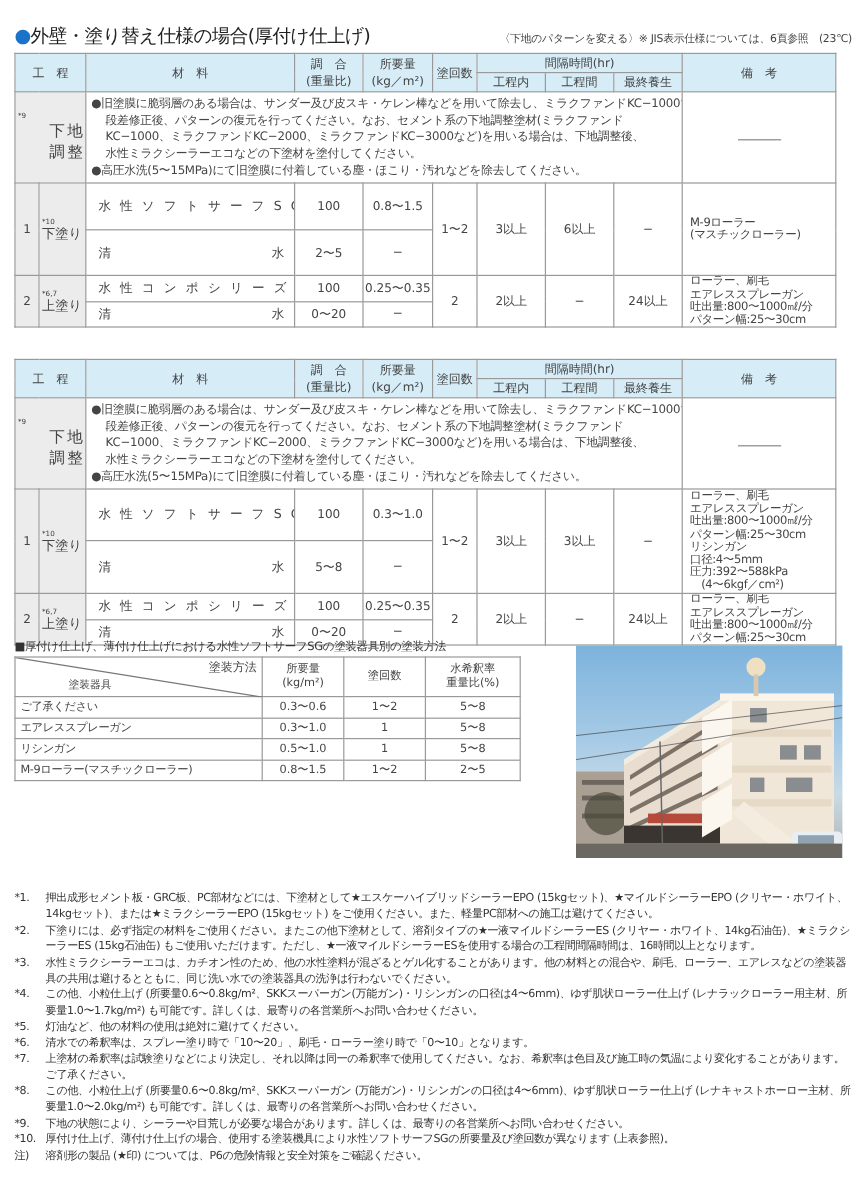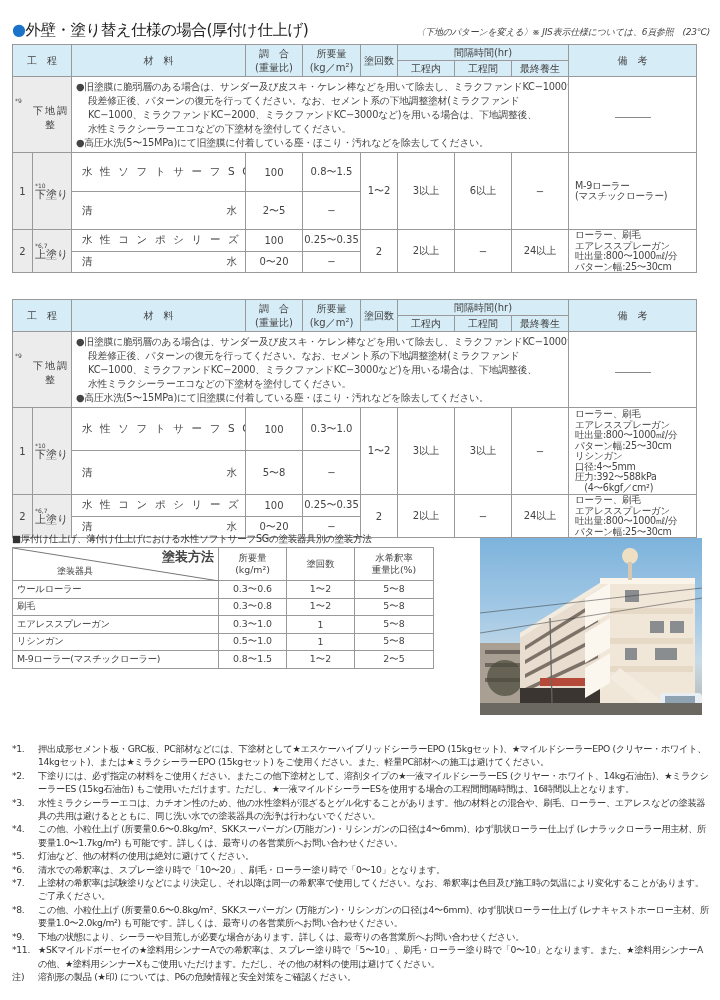--- a/index.html
+++ b/index.html
@@ -2,45 +2,45 @@
 <html><head>
 <meta charset="utf-8">
 <style>
   * { box-sizing: border-box; margin: 0; padding: 0; }
   html, body { width: 720px; height: 1000px; background: #ffffff; overflow: hidden; }
   body { font-family: "DejaVu Sans", sans-serif; color: #333; position: relative; }
 
   .section-head { position: absolute; left: 12px; width: 708px; height: 20px; }
   .section-title { position: absolute; left: 0; top: 0; font-size: 15.5px; color: #222; letter-spacing: -0.5px; white-space: nowrap; }
   .section-title .dot { color: #1a73c9; font-size: 16px; }
-  .section-note { position: absolute; right: 10px; top: 6px; font-size: 9px; color: #444; white-space: nowrap; letter-spacing: -0.2px; font-style: italic; }
+  .section-note { position: absolute; right: 10px; top: 6px; font-size: 9px; color: #444; white-space: nowrap; letter-spacing: -0.2px; }
 
   table.spec { position: absolute; left: 12px; width: 684px; border-collapse: collapse; table-layout: fixed; border: 1.5px solid #555; }
   table.spec td, table.spec th { border: 1px solid #999; font-weight: normal; font-size: 10px; color: #444; text-align: center; vertical-align: middle; padding: 0; overflow: hidden; }
   table.spec thead th { background: #d6ecf7; height: 16px; font-size: 10px; color: #444; }
   table.spec .proc-cell { background: #ececec; }
   table.spec .note-cell { text-align: left; padding: 2px 4px; font-size: 9.8px; line-height: 14px; letter-spacing: -0.2px; color: #444; }
   .note-line { white-space: nowrap; }
   .note-line.indent { padding-left: 12px; }
   .sup { font-size: 6px; display: block; line-height: 7px; text-align: left; padding-left: 2px; }
-  .proc-label { font-size: 10px; letter-spacing: 2px; display: block; text-align: center; padding-left: 18px; }
+  .proc-label { font-size: 13px; letter-spacing: 2px; display: block; text-align: right; padding-left: 18px; }
   .step-label { font-size: 11px; display: block; text-align: left; padding-left: 2px; line-height: 12px; }
   .mat-spaced { letter-spacing: 7.6px; text-align: left !important; padding-left: 10px !important; font-size: 10.5px !important; white-space: nowrap; }
   .mat-water { display: flex; justify-content: space-between; padding: 0 8px 0 10px; font-size: 10.5px; }
   .remark { text-align: left !important; padding-left: 6px !important; font-size: 9.6px !important; line-height: 10.5px; letter-spacing: -0.3px; white-space: pre-line; }
   .dash-line { display: inline-block; width: 36px; height: 1px; background: #888; }
 
   .tool-title { position: absolute; left: 12px; top: 533px; font-size: 9.6px; color: #333; white-space: nowrap; letter-spacing: -0.3px; }
   table.tools { position: absolute; left: 12px; top: 547px; width: 421px; border-collapse: collapse; table-layout: fixed; border: 1.5px solid #555; }
   table.tools td { border: 1px solid #999; font-size: 9.4px; color: #444; height: 17.5px; text-align: center; }
   table.tools td.name { text-align: left; padding-left: 4px; white-space: nowrap; letter-spacing: -0.3px; }
   table.tools .hdr td { height: 33px; line-height: 12px; }
   .diag { position: relative; }
   .diag svg { position: absolute; left: 0; top: 0; }
-  .diag .d-top { position: absolute; right: 4px; top: 3px; font-size: 13px; font-weight: bold; }
+  .diag .d-top { position: absolute; right: 4px; top: 3px; font-size: 10px; }
   .diag .d-bot { position: absolute; left: 4px; bottom: 3px; font-size: 9px; margin-left: 40px; }
 
   .tool-notes { position: absolute; left: 12px; top: 682px; width: 460px; font-size: 9px; line-height: 12.5px; color: #333; letter-spacing: -0.3px; }
   .tool-notes div { white-space: nowrap; }
 
   .photo { position: absolute; left: 480px; top: 538px; width: 222px; height: 177px; overflow: hidden; background: linear-gradient(180deg, #7db3dc 0%, #a7cbe6 45%, #c9dbe6 70%, #b0b3b0 100%); }
 
   .footnotes { position: absolute; left: 12px; top: 742px; width: 700px; font-size: 9.2px; line-height: 13.4px; color: #333; letter-spacing: -0.3px; }
   .fn { display: flex; }
   .fn .k { width: 26px; flex: none; }
@@ -282,28 +282,22 @@
             <line x1="0" y1="0" x2="206" y2="33" stroke="#777" stroke-width="1"></line>
           </svg>
       <span class="d-top">塗装方法</span>
       <span class="d-bot">塗装器具</span>
     </td>
     <td><span>所要量</span><br><span>(kg/m²)</span></td>
     <td>塗回数</td>
     <td><span>水希釈率</span><br><span>重量比(%)</span></td>
   </tr>
   <tr>
-        <td class="name">ウールローラー</td>
+        <td class="name">ご了承ください</td>
         <td>0.3〜0.6</td>
-        <td>1〜2</td>
-        <td>5〜8</td>
-      </tr>
-  <tr>
-        <td class="name">刷毛</td>
-        <td>0.3〜0.8</td>
         <td>1〜2</td>
         <td>5〜8</td>
       </tr>
   <tr>
         <td class="name">エアレススプレーガン</td>
         <td>0.3〜1.0</td>
         <td>1</td>
         <td>5〜8</td>
       </tr>
   <tr>
@@ -412,20 +406,20 @@
     </div>
   <div class="fn">
       <span class="k">*8.</span>
       <span class="v">この他、小粒仕上げ (所要量0.6〜0.8kg/m²、SKKスーパーガン (万能ガン)・リシンガンの口径は4〜6mm)、ゆず肌状ローラー仕上げ (レナキャストホーロー主材、所要量1.0〜2.0kg/m²) も可能です。詳しくは、最寄りの各営業所へお問い合わせください。</span>
     </div>
   <div class="fn">
       <span class="k">*9.</span>
       <span class="v">下地の状態により、シーラーや目荒しが必要な場合があります。詳しくは、最寄りの各営業所へお問い合わせください。</span>
     </div>
   <div class="fn">
-      <span class="k">*11.</span>
-      <span class="v">★SKマイルドボーセイの★塗料用シンナーAでの希釈率は、スプレー塗り時で「5〜10」、刷毛・ローラー塗り時で「0〜10」となります。また、★塗料用シンナーAの他、★塗料用シンナーXもご使用いただけます。ただし、その他の材料の使用は避けてください。</span>
+      <span class="k">*10.</span>
+      <span class="v">厚付け仕上げ、薄付け仕上げの場合、使用する塗装機具により水性ソフトサーフSGの所要量及び塗回数が異なります (上表参照)。</span>
     </div>
   <div class="fn">
       <span class="k">注)</span>
       <span class="v">溶剤形の製品 (★印) については、P6の危険情報と安全対策をご確認ください。</span>
     </div>
 </div>
 
 </body></html>

